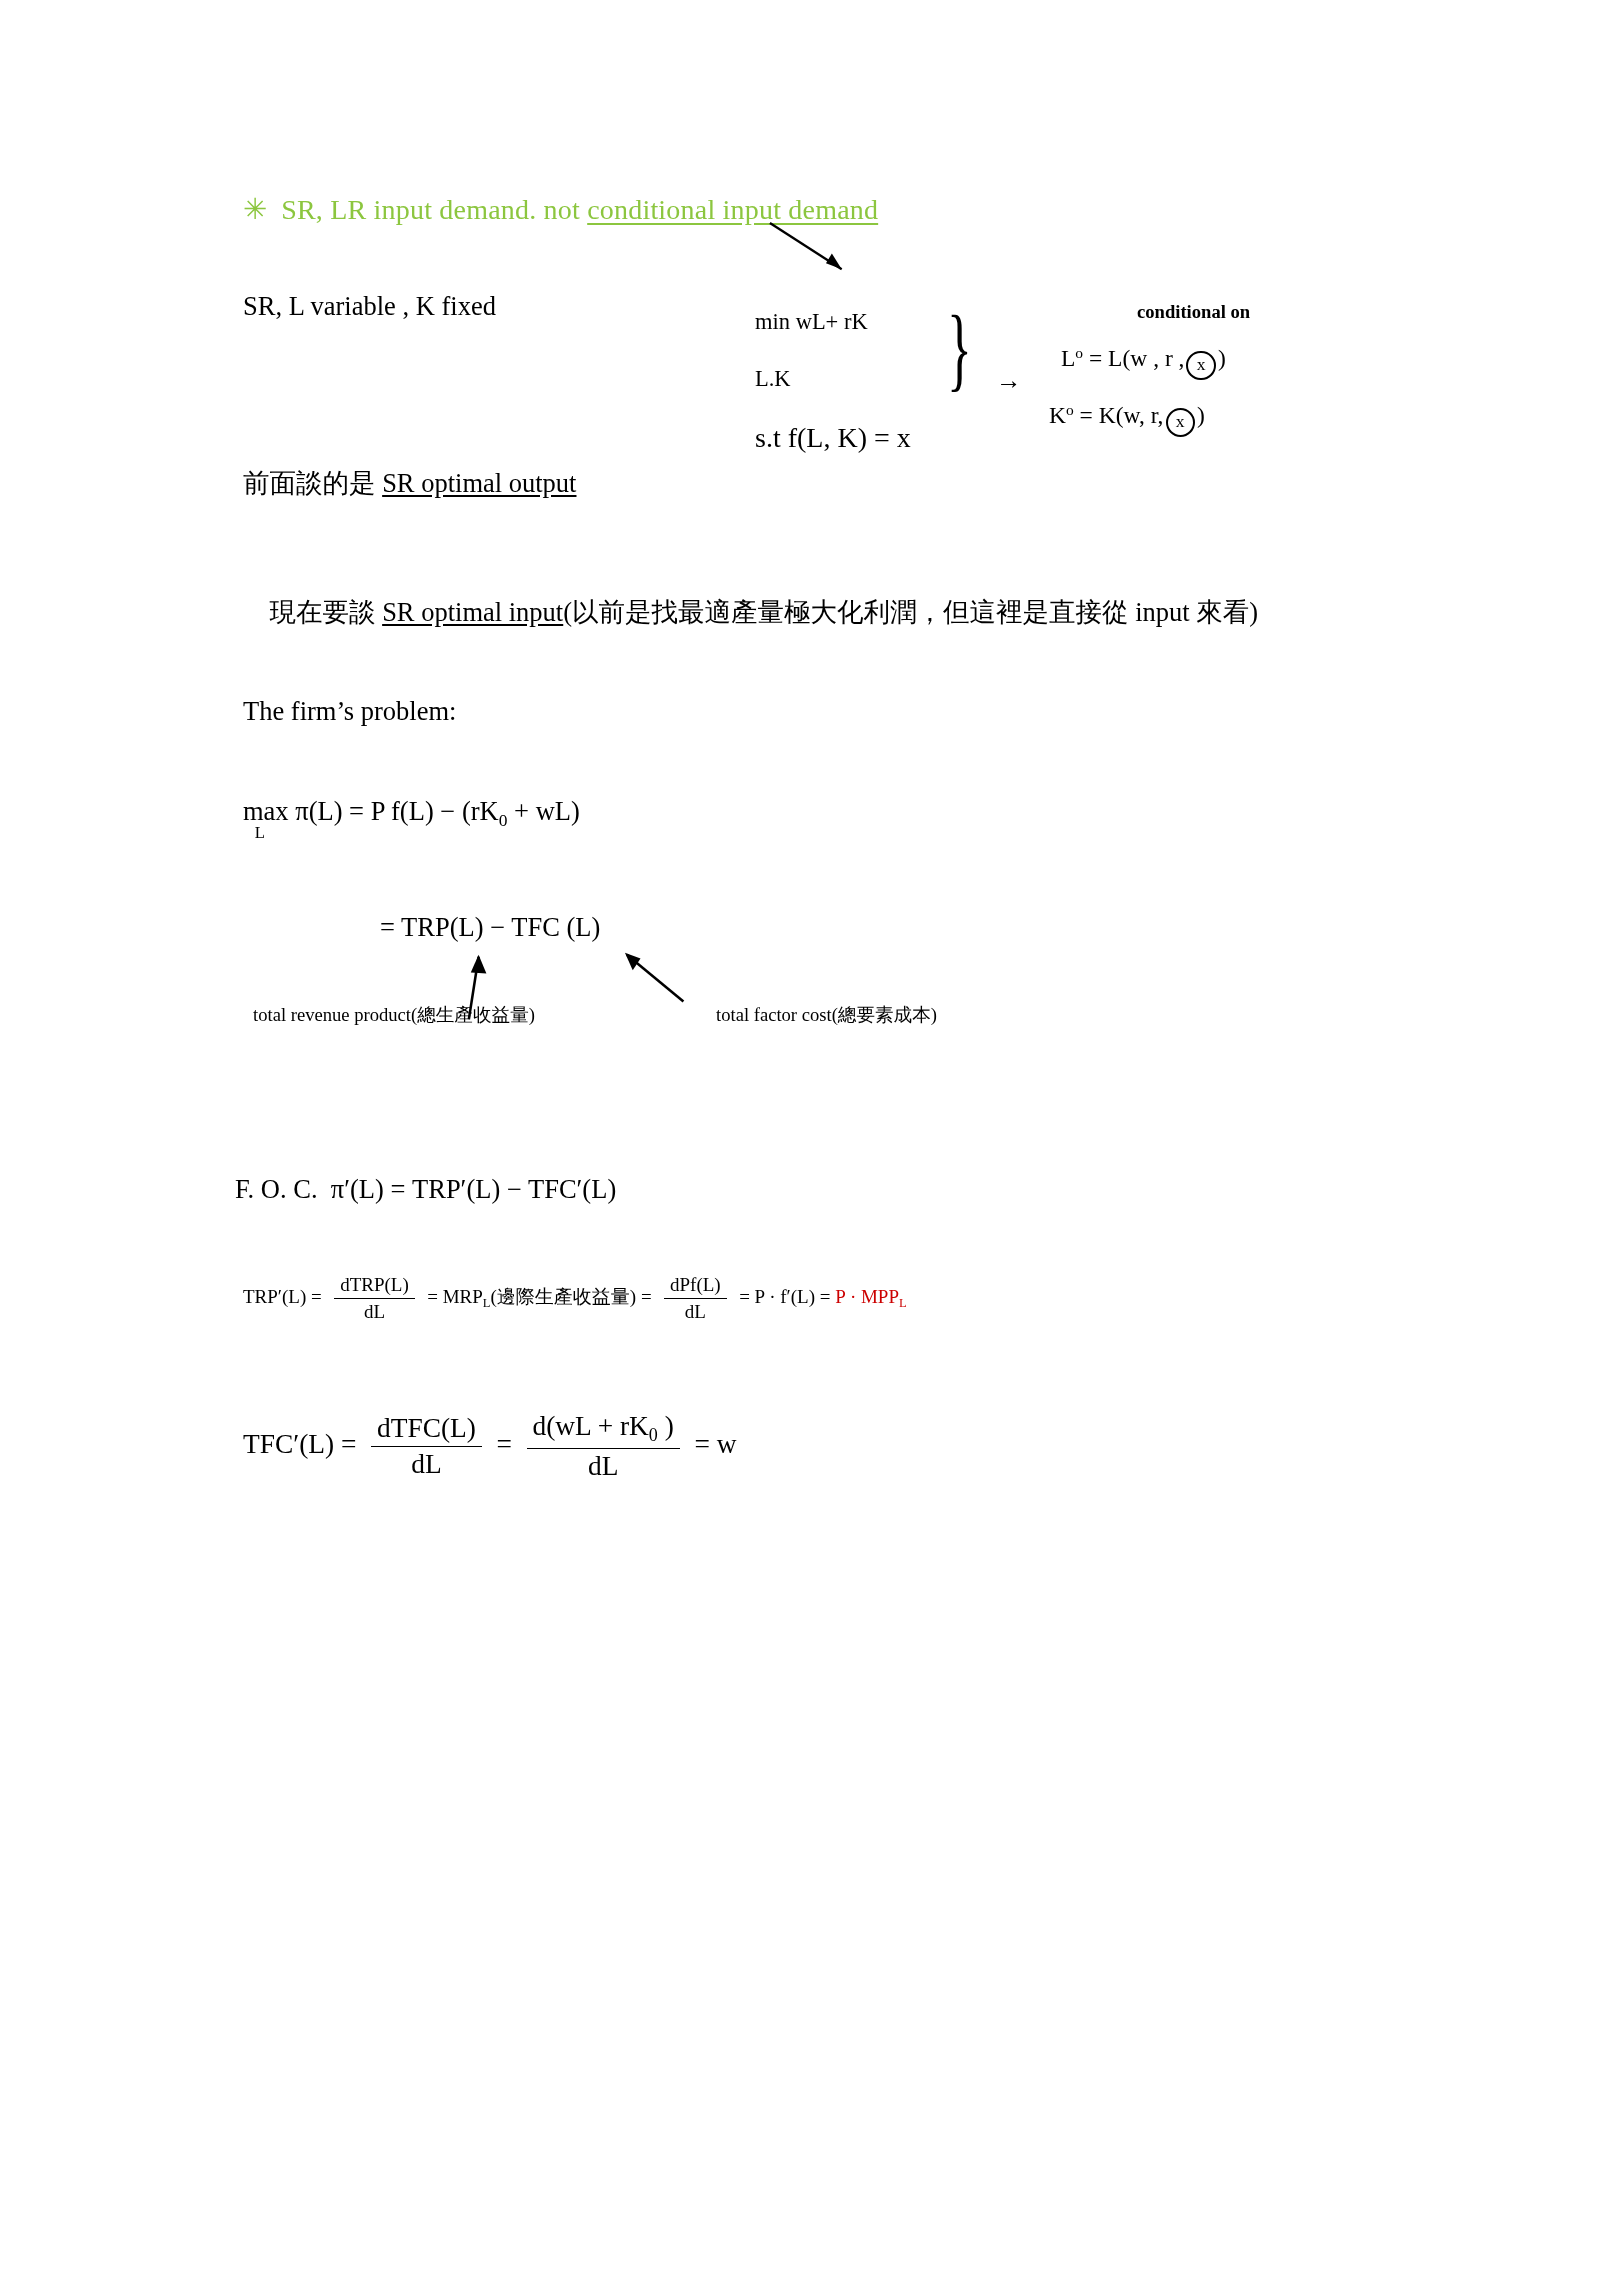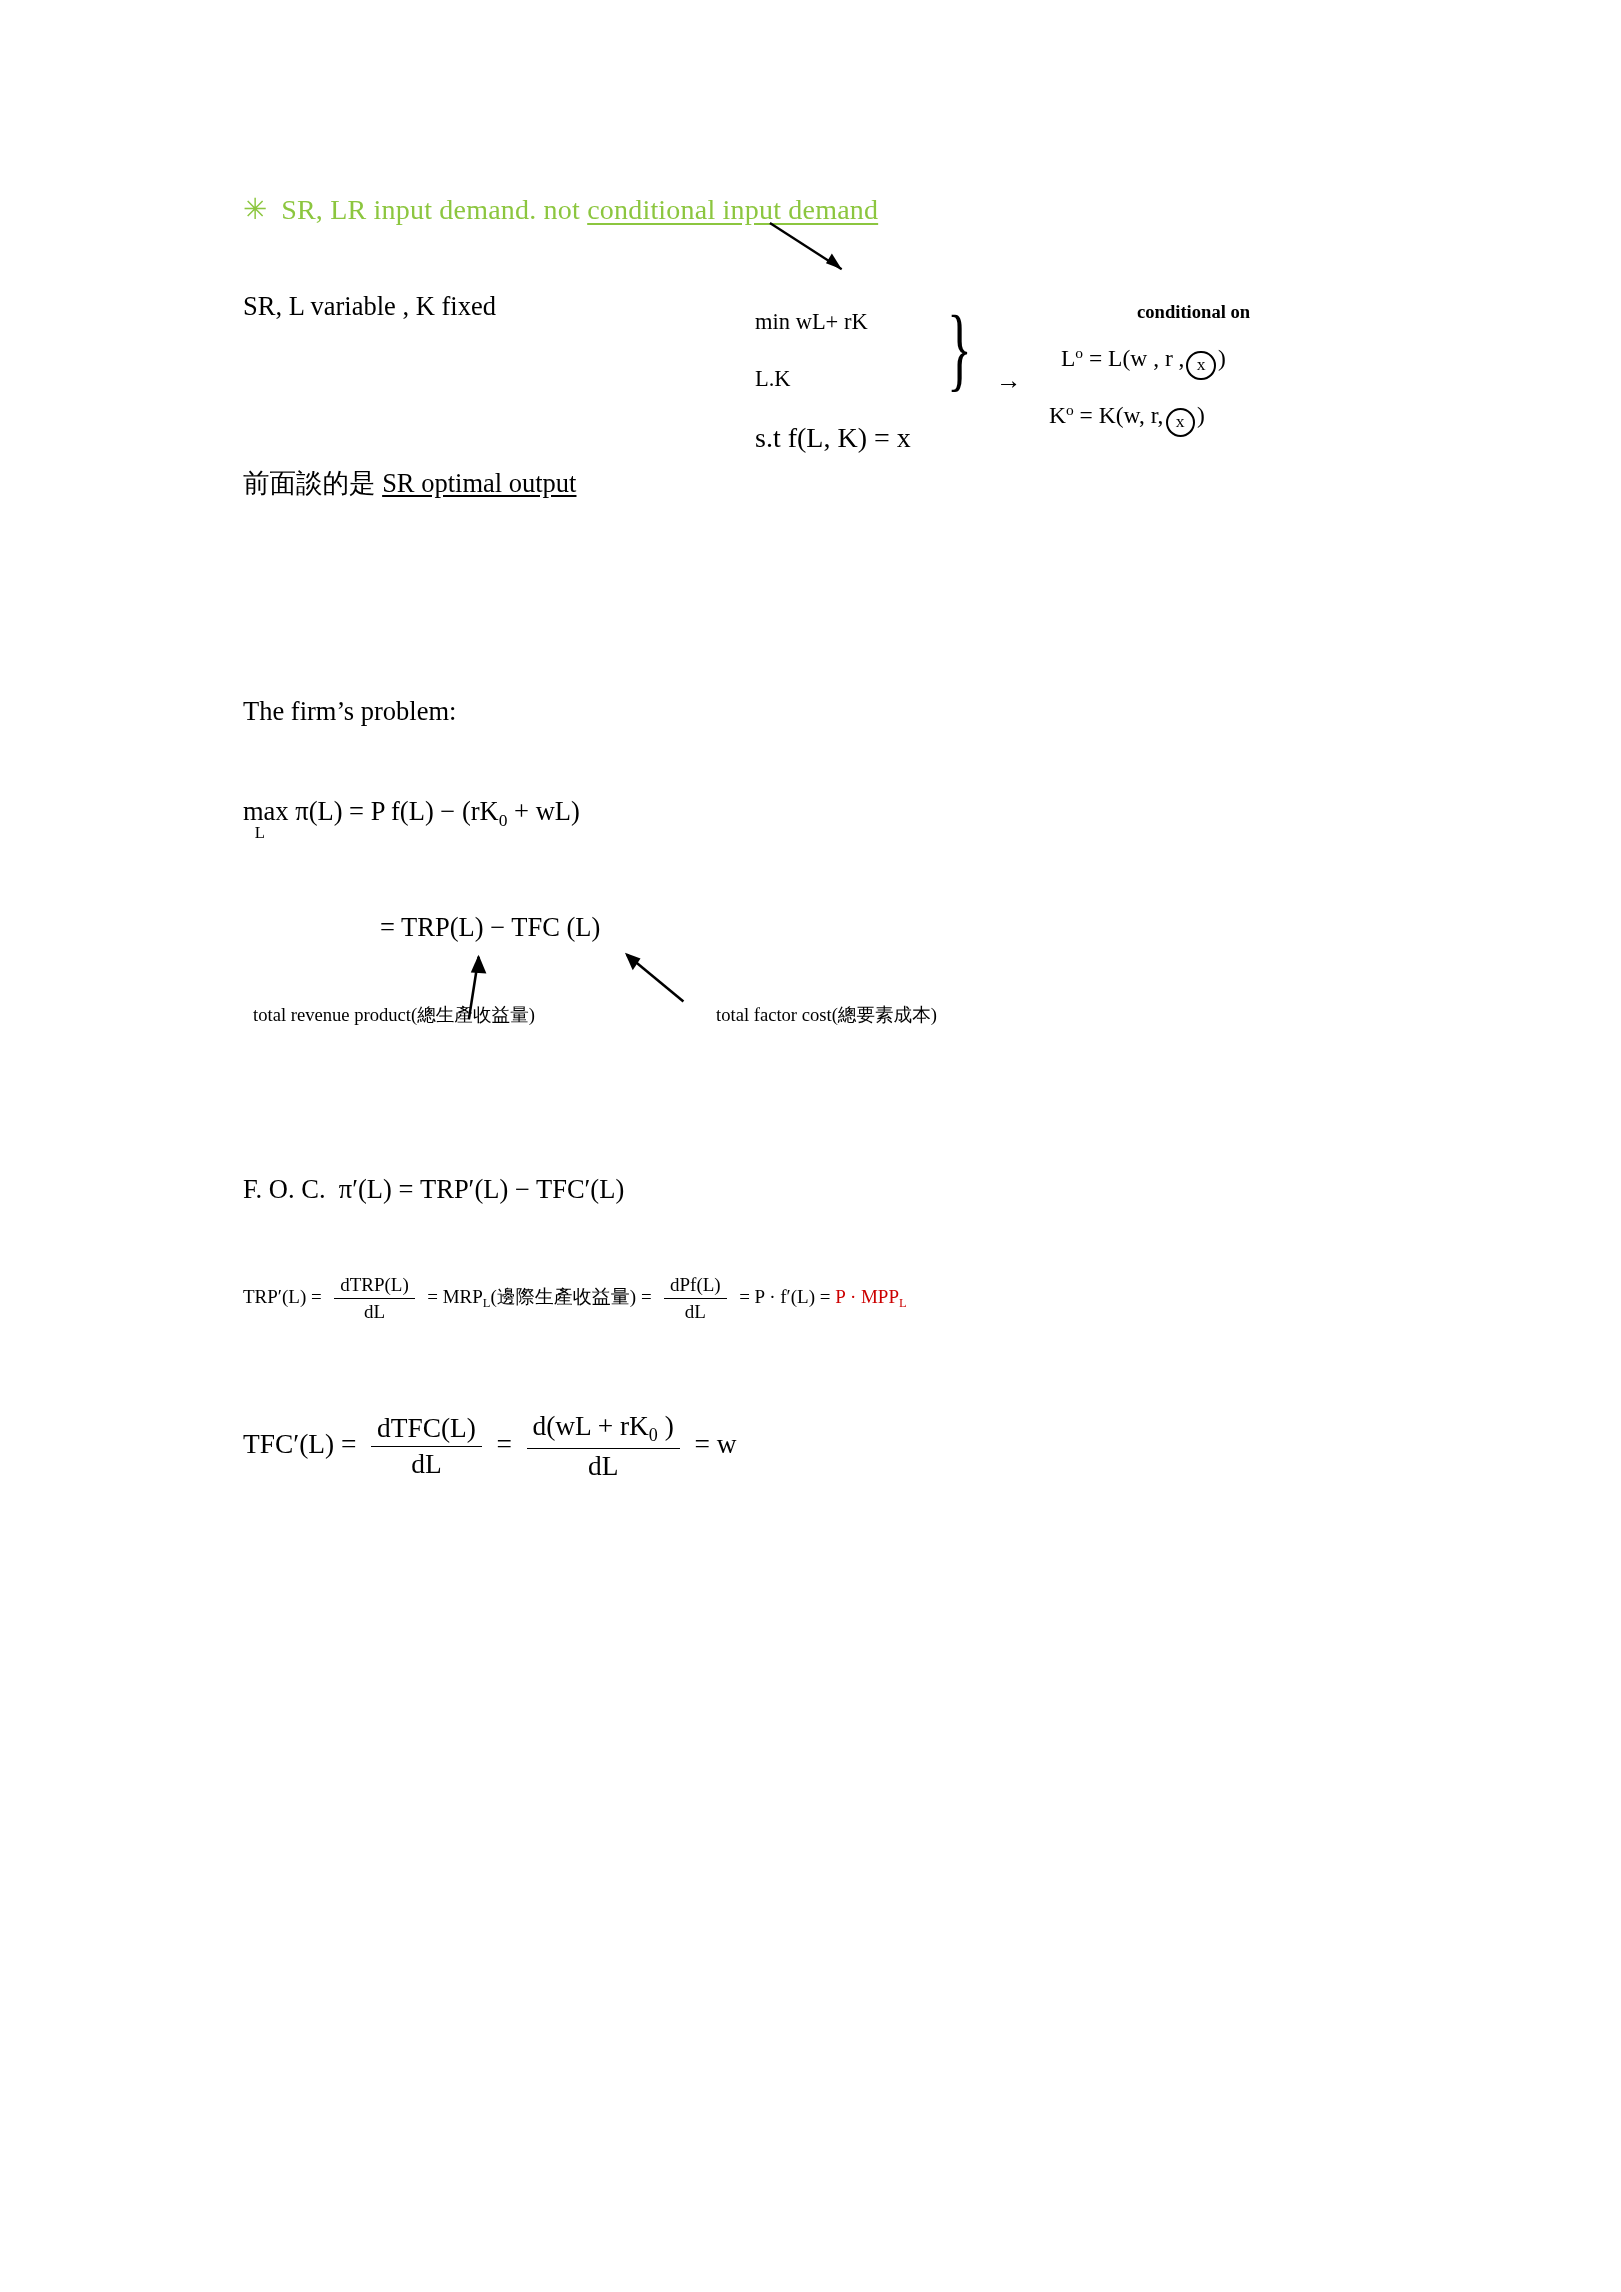--- a/index.html
+++ b/index.html
@@ -129,20 +129,23 @@
 
     <div class="abs" style="left:294px; top:92px; font-size:23.5px; white-space:nowrap;">
       <span>K</span><span class="sup">o</span><span> = K(w, r,</span><span style="display:inline-block;width:25.5px;height:25.5px;border:2px solid #000;border-radius:50%;text-align:center;line-height:23.5px;font-size:17.6px;margin:0 2px;vertical-align:-3.9px;">x</span><span>)</span>
     </div>
   </div>
 
   <div class="abs body-text" style="left:243px; top:463px; white-space:nowrap;">
     <span>前面談的是  </span><span class="u">SR optimal output</span>
   </div>
 
+  <div class="abs body-text" style="left:243px; top:551px; width:1157px;">
+    <span>現在要談 </span><span class="u">SR optimal input</span><span>(以前是找最適產量極大化利潤，但這裡是直接從 input 來看)</span>
+  </div>
 
   <div class="abs body-text" style="left:243px; top:691px;">The firm’s problem:</div>
 
   <div class="abs eqline" style="left:243px; top:796px;">
     <span style="position:relative; display:inline-block;">
       <span>max</span>
       <span style="position:absolute; left:11.8px; top:27.4px; font-size:16.7px;">L</span>
     </span><span> π(L) = P f(L)  −  (rK</span><span class="sub">0</span><span>  +  wL)</span>
   </div>
 
@@ -153,21 +156,21 @@
     <polygon points="26,6 18,24 34,25" fill="#000"></polygon>
   </svg>
   <svg class="arrow" style="left:617px; top:941px;" width="88" height="78" viewBox="0 0 90 80">
     <line x1="68" y1="62" x2="10" y2="14" stroke="#000" stroke-width="2.6"></line>
     <polygon points="8,12 24,18 16,30" fill="#000"></polygon>
   </svg>
 
   <div class="abs small-note" style="left:253px; top:1002px;">total revenue product(總生產收益量)</div>
   <div class="abs small-note" style="left:716px; top:1002px;">total factor cost(總要素成本)</div>
 
-  <div class="abs eqline" style="left:243px; top:1174px;">
+  <div class="abs eqline" style="left:235px; top:1174px;">
     <span>F. O. C.</span>&nbsp;&nbsp;<span>π′(L)  =  TRP′(L)  −  TFC′(L)</span>
   </div>
 
   <div class="abs eqline" style="left:243px; top:1274px; font-size:19px;">
     <span>TRP′(L)  = </span><span class="frac"><span class="num">dTRP(L)</span><span class="den">dL</span></span><span> = MRP</span><span class="sub">L</span><span>(邊際生產收益量)</span><span> = </span><span class="frac"><span class="num">dPf(L)</span><span class="den">dL</span></span><span> = P · f′(L) = </span><span class="red">P · MPP</span><span class="red sub">L</span>
   </div>
 
   <div class="abs eqline" style="left:243px; top:1411px; font-size:27.4px;">
     <span>TFC′(L)  = </span><span class="frac"><span class="num">dTFC(L)</span><span class="den">dL</span></span><span> = </span><span class="frac"><span class="num"><span>d(wL + rK</span><span class="sub">0</span><span> )</span></span><span class="den">dL</span></span><span> = w</span>
   </div>

